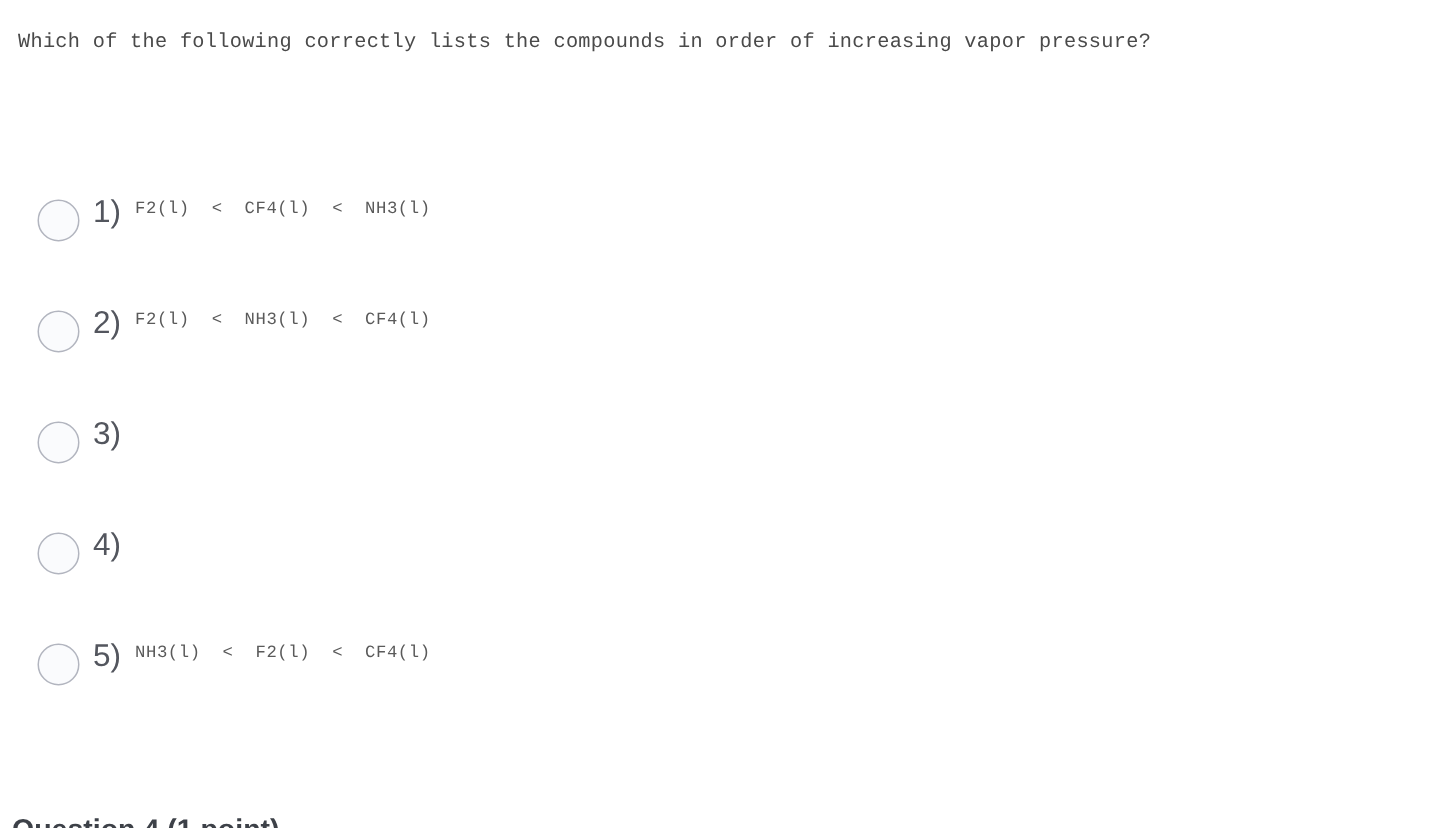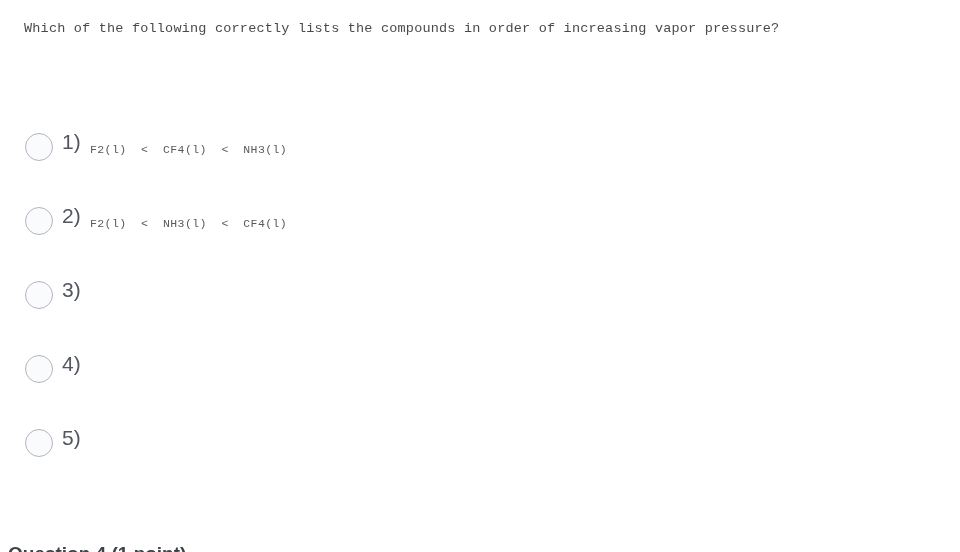--- a/index.html
+++ b/index.html
@@ -12,21 +12,21 @@
     height: 552px;
     position: relative;
     overflow: hidden;
     font-family: "Liberation Sans", sans-serif;
     -webkit-font-smoothing: antialiased;
   }
 
   
   #question-prompt {
     position: absolute;
-    left: 24px;
+    left: 12px;
     top: 12px;
     width: 880px;
     font-family: "Liberation Mono", "DejaVu Sans Mono", monospace;
     font-size: 13.5px;
     line-height: 33px;
     color: #4a4a4a;
     letter-spacing: 0.2px;
     white-space: pre-wrap;
   }
 
@@ -63,21 +63,21 @@
     font-family: "Liberation Sans", sans-serif;
     font-size: 21px;
     font-weight: 400;
     color: #53565e;
     line-height: 26px;
     text-align: left;
   }
   .option-text {
     flex: 0 1 auto;
     margin-left: 0px;
-    margin-top: 17px;
+    margin-top: 7px;
     font-family: "Liberation Mono", "DejaVu Sans Mono", monospace;
     font-size: 11.5px;
     color: #5a5a5a;
     line-height: 14px;
     letter-spacing: 0.4px;
     white-space: pre;
   }
 
   
   #next-question-heading {
@@ -120,17 +120,18 @@
   </div>
 
   <div class="option-row">
     <span class="option-radio"></span>
     <span class="option-number">4)</span>
   </div>
 
   <div class="option-row">
     <span class="option-radio"></span>
     <span class="option-number">5)</span>
+    <span class="option-text">NH3(l)  &lt;  F2(l)  &lt;  CF4(l)</span>
   </div>
 
 </div>
 
 <div id="next-question-heading">Question 4 (1 point)</div>
 
 </body></html>

